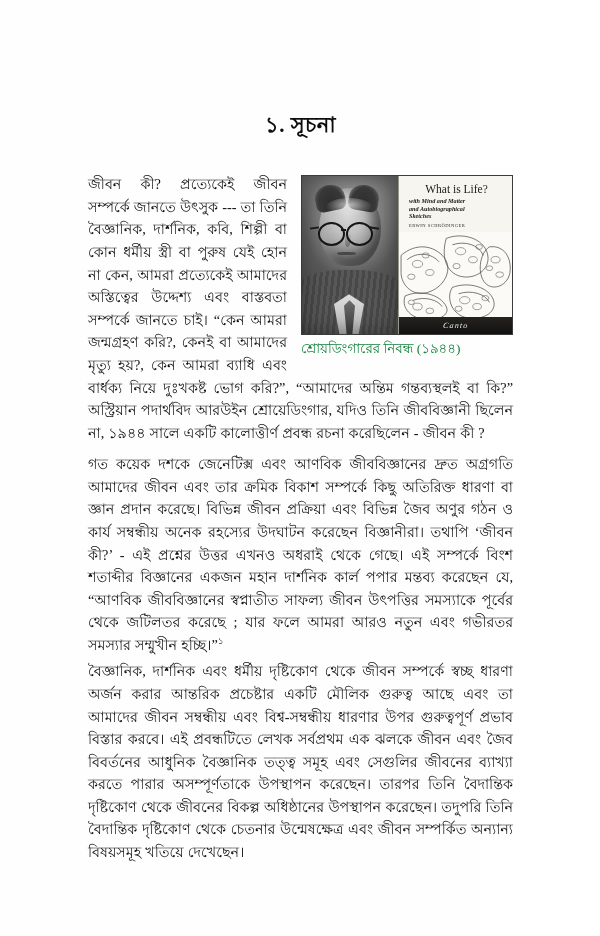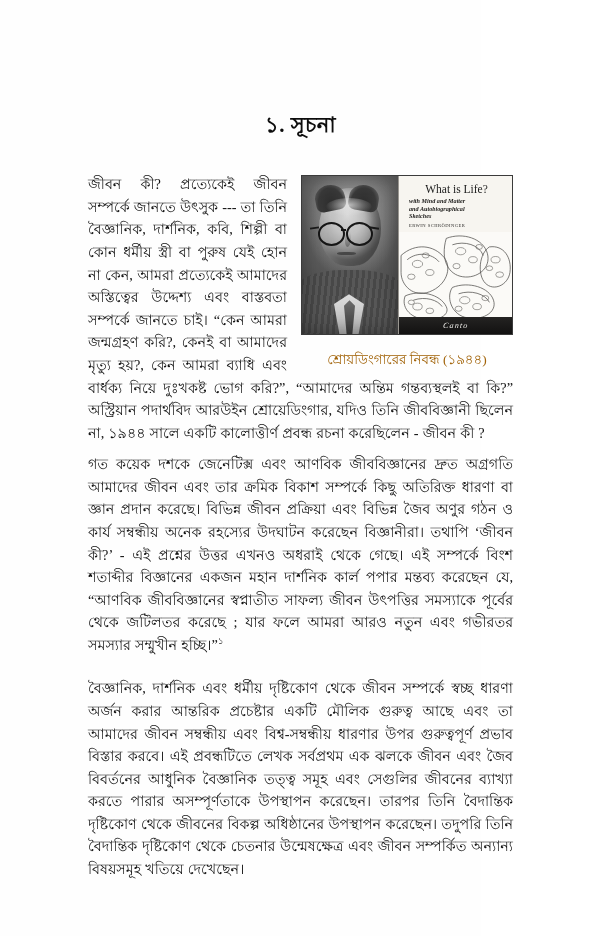--- a/index.html
+++ b/index.html
@@ -42,21 +42,21 @@
   .para {
     margin: 0 0 9px 0;
     font-size: 14.3px;
     line-height: 1.58;
     text-align: justify;
     text-justify: inter-word;
     color: #121212;
     word-spacing: 0.5px;
     font-family: Liberation Serif, serif;
   }
-  .para.tight { margin-bottom: 21px; }
+  .para.tight { margin-bottom: 4px; }
   .fn {
     font-size: 9px;
     vertical-align: super;
     line-height: 0;
   }
   
   .figure {
     float: right;
     width: 212px;
     margin: 2px 0 6px 14px;
@@ -237,24 +237,23 @@
   }
   .canto-word {
     font-family: "Liberation Serif", "DejaVu Serif", serif;
     font-style: italic;
     font-size: 8px;
     letter-spacing: 1.2px;
     color: #efeeea;
     transform: skewX(-8deg);
   }
   .fig-caption {
-    margin-top: 16px;
-    text-align: center;
+    margin-top: 5px;
     font-size: 13.4px;
-    color: #a16207;
+    color: #15803d;
     line-height: 1.35;
     font-family: "Liberation Serif", "DejaVu Serif", serif;
   }
 </style>
 </head>
 <body>
 
 <div class="page">
   <div class="content">
 

